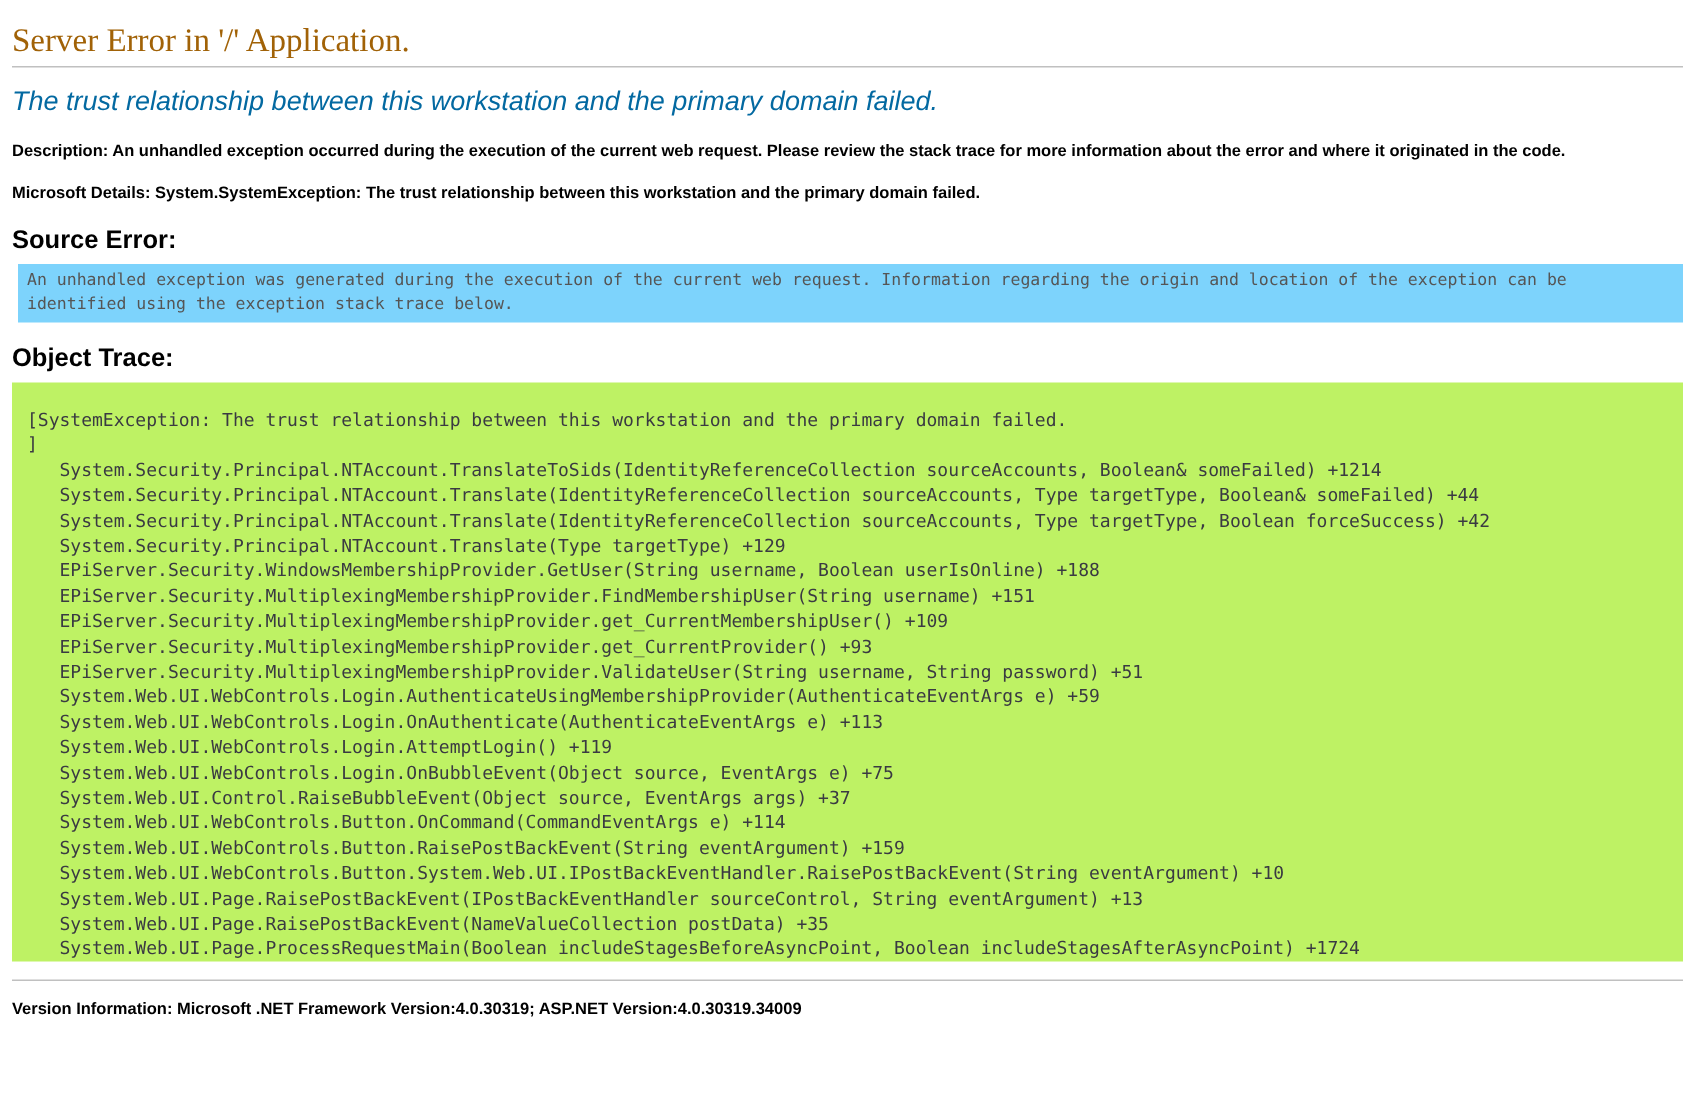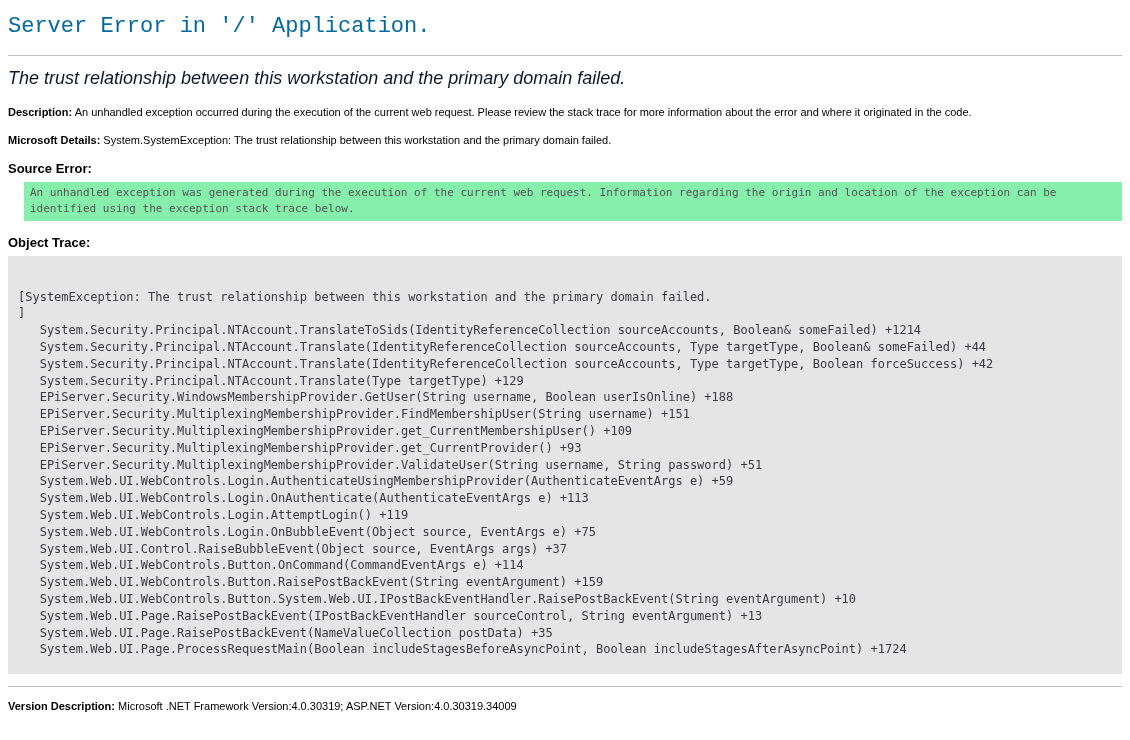--- a/index.html
+++ b/index.html
@@ -3,71 +3,72 @@
 <meta charset="utf-8">
 <style>
   body {
     font-family: Arial, sans-serif;
     font-size: 11px;
     margin: 8px;
     background: #ffffff;
     color: #000000;
   }
   h1.title {
-    font-family: Liberation Mono, monospace;
+    font-family: Liberation Serif, serif;
     font-size: 22px;
     font-weight: normal;
-    color: #0369a1;
-    margin: 6px 0 16px 0;
+    color: #a16207;
+    margin: 6px 0 4px 0;
   }
   hr {
     border: none;
     border-top: 1px solid #c0c0c0;
     margin: 4px 0 12px 0;
   }
   h2.subtitle {
     font-family: Verdana, sans-serif;
     font-size: 18px;
     font-weight: normal;
     font-style: italic;
-    color: #0f172a;
+    color: #0369a1;
     margin: 0 0 16px 0;
   }
   .line {
     margin: 0 0 12px 0;
     font-size: 11px;
     line-height: 1.45;
+    font-weight: bold;
   }
   .line b {
     font-size: 11px;
   }
   .box {
-    background: #86efac;
+    background: #7dd3fc;
     padding: 3px 6px;
     font-family: Consolas, "Lucida Console", monospace;
     font-size: 11px;
     color: #555555;
-    margin: 6px 0 14px 16px;
+    margin: 6px 0 14px 4px;
     white-space: pre-wrap;
     line-height: 1.5;
   }
   .stack-box {
-    background: #e5e5e5;
-    padding: 16px 10px;
+    background: #bef264;
+    padding: 0 10px;
     font-family: Consolas, "Lucida Console", monospace;
     font-size: 12px;
     color: #3a3a42;
     margin: 6px 0 12px 0;
     white-space: pre;
     line-height: 1.4;
     overflow-x: auto;
   }
   .label {
     font-weight: bold;
-    font-size: 13px;
+    font-size: 17px;
     margin: 0 0 4px 0;
   }
 </style>
 </head>
 <body>
 
 <h1 class="title">Server Error in '/' Application.</h1>
 <hr>
 
 <h2 class="subtitle">The trust relationship between this workstation and the primary domain failed.</h2>
@@ -105,14 +106,14 @@
    System.Web.UI.WebControls.Button.RaisePostBackEvent(String eventArgument) +159
    System.Web.UI.WebControls.Button.System.Web.UI.IPostBackEventHandler.RaisePostBackEvent(String eventArgument) +10
    System.Web.UI.Page.RaisePostBackEvent(IPostBackEventHandler sourceControl, String eventArgument) +13
    System.Web.UI.Page.RaisePostBackEvent(NameValueCollection postData) +35
    System.Web.UI.Page.ProcessRequestMain(Boolean includeStagesBeforeAsyncPoint, Boolean includeStagesAfterAsyncPoint) +1724
 </div>
 
 <hr>
 
 <p class="line">
-  <b>Version Description:</b><span> Microsoft .NET Framework Version:4.0.30319; ASP.NET Version:4.0.30319.34009</span>
+  <b>Version Information:</b><span> Microsoft .NET Framework Version:4.0.30319; ASP.NET Version:4.0.30319.34009</span>
 </p>
 
 </body></html>

